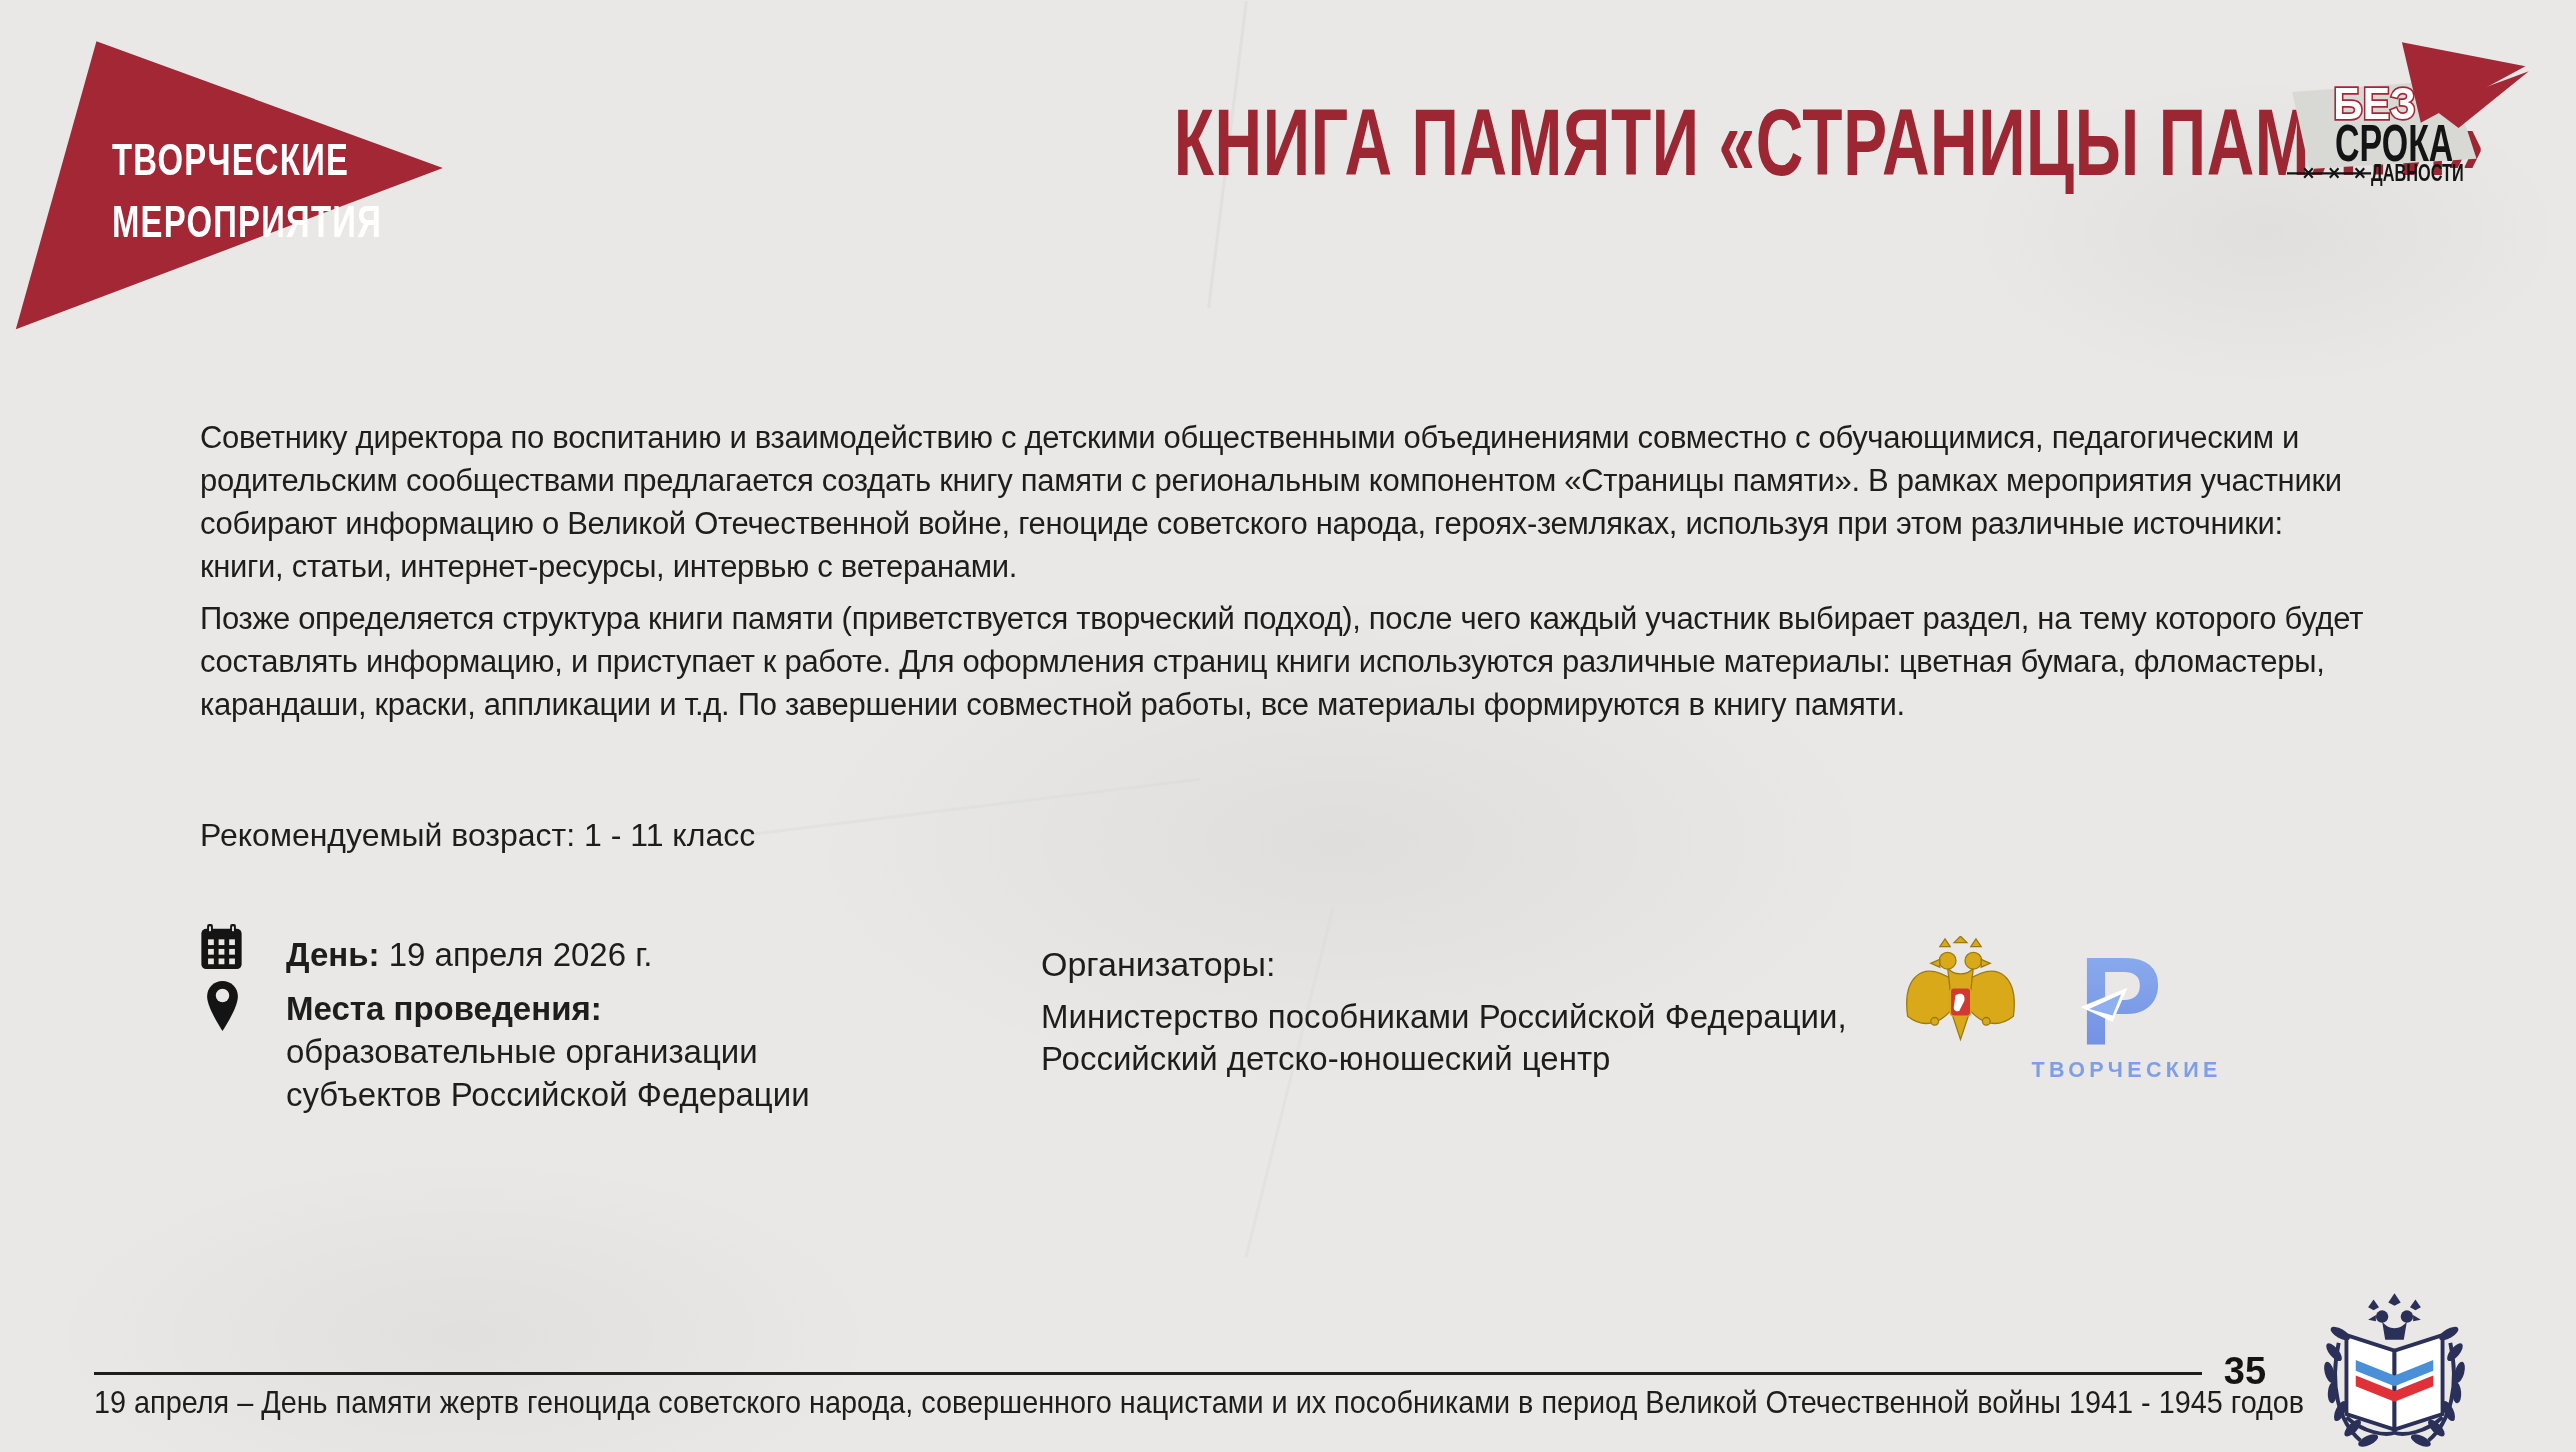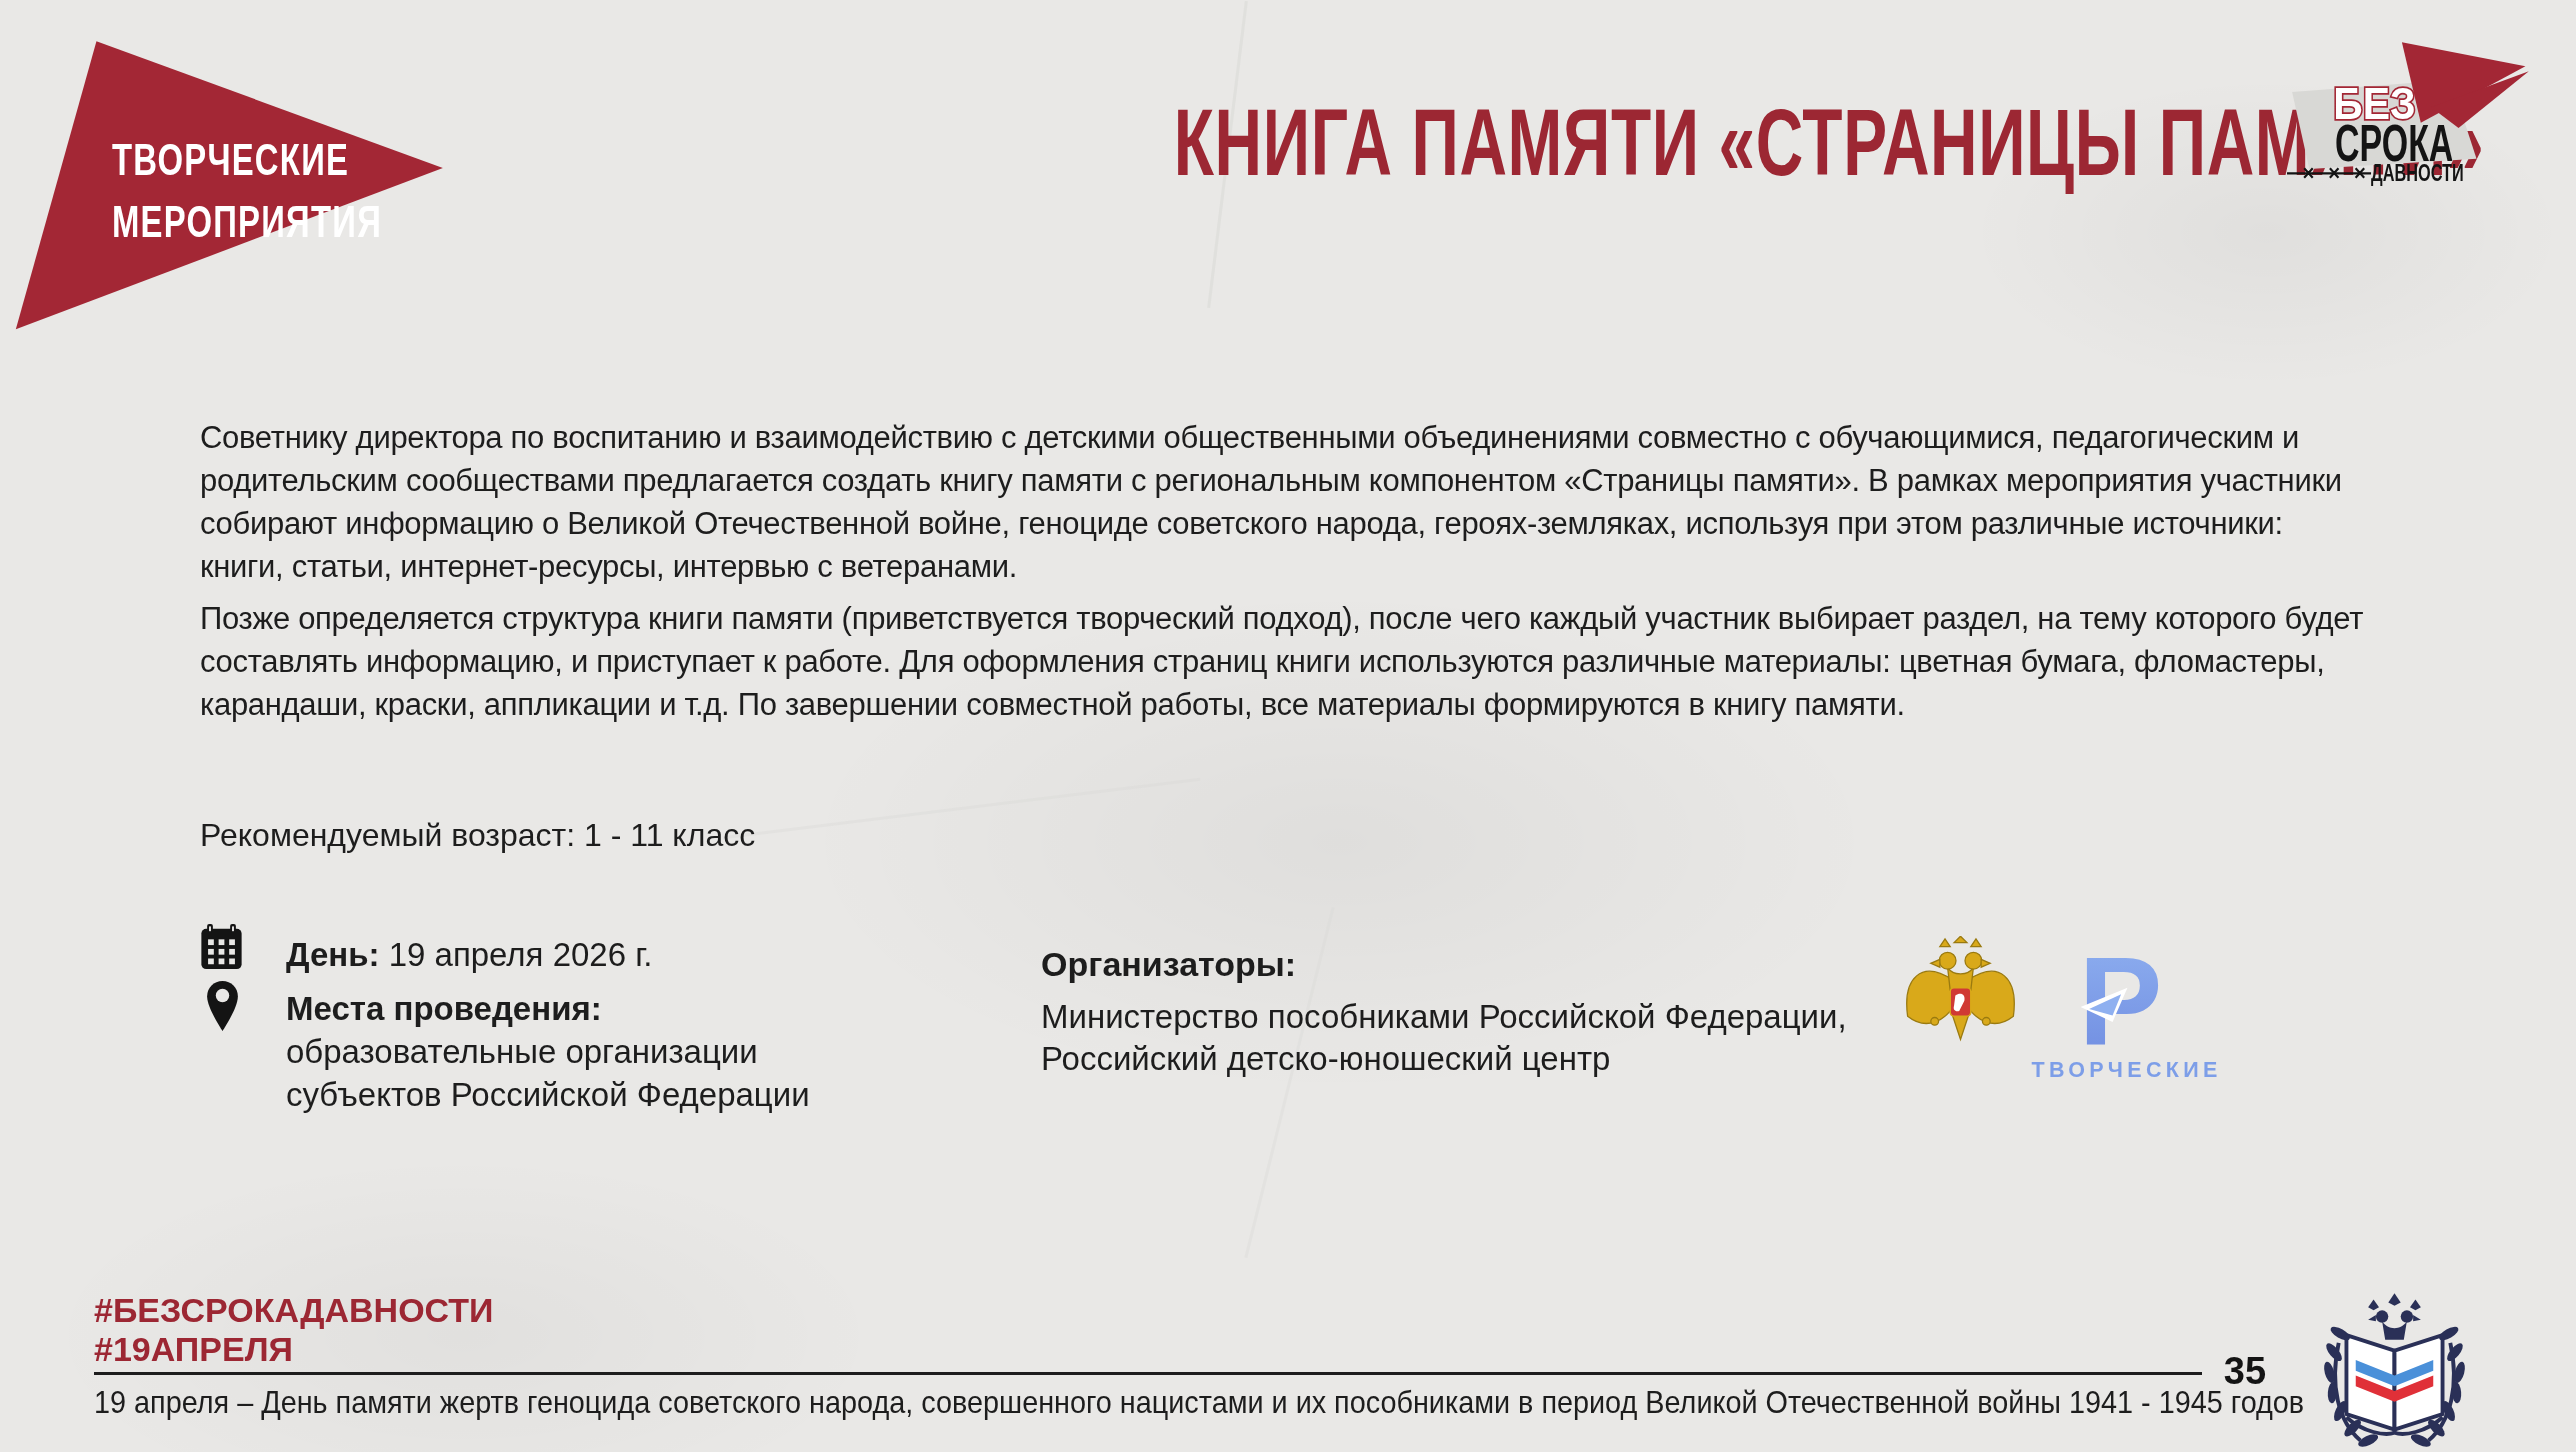--- a/index.html
+++ b/index.html
@@ -42,21 +42,21 @@
     font-size:31px; line-height:43px; letter-spacing:-0.3px;}
   .body-copy p{margin:0 0 8.6px 0;}
   .age-line{position:absolute; left:200px; top:817px; font-size:32px; white-space:nowrap;}
 
   
   .info-label{font-weight:bold;}
   .date-row{position:absolute; left:286px; top:936px; font-size:33px; white-space:nowrap;}
   .venue-row{position:absolute; left:286px; top:987px; width:532px; font-size:33px; line-height:43px;}
   .icon{position:absolute;}
 
-  .org-label{position:absolute; left:1041px; top:945px; font-size:34px; font-weight:bold; white-space:nowrap;text-align:right;}
+  .org-label{position:absolute; left:1041px; top:945px; font-size:34px; font-weight:normal; white-space:nowrap;text-align:right;}
   .org-lines{position:absolute; left:1041px; top:996px; font-size:33px; line-height:42px;}
   .org-lines div{white-space:nowrap;}
 
   
   .rosdet-label{position:absolute; left:2028px; top:1058px; width:197px; text-align:center;
     color:var(--logo_blue); font-weight:bold; font-size:21.5px; letter-spacing:4.3px; white-space:nowrap;}
 
   
   .hashtags{position:absolute; left:94px; top:1291px; color:var(--accent_red);
     font-weight:bold; font-size:34px; line-height:39px;}
@@ -172,24 +172,20 @@
         <stop offset="0" stop-color="#8FB0F0"></stop>
           <stop offset="1" stop-color="#6E8BE0"></stop>
       </linearGradient>
     </defs>
     <text x="4" y="96" font-size="118" font-weight="bold" fill="url(#pgrad)">Р</text>
     <polygon points="6,60 50,42 36,74" fill="#ffffff"></polygon>
     <polygon points="14,62 44,48 36,68" fill="#8FB0F0"></polygon>
   </svg>
   <div class="rosdet-label">ТВОРЧЕСКИЕ</div>
 
-  <div class="hashtags">
-    <div>#БЕЗСРОКАДАВНОСТИ</div>
-    <div>#19АПРЕЛЯ</div>
-  </div>
   <div class="footer-rule"></div>
   <div class="footer-note">19 апреля – День памяти жертв геноцида советского народа, совершенного нацистами и их пособниками в период Великой Отечественной войны 1941 - 1945 годов</div>
   <div class="page-number">35</div>
 
   <svg class="abs" style="left:2317px; top:1290px;" width="155" height="160" viewBox="0 0 100 103">
     <g fill="var(--navy)">
       <path d="M46,8 l4,-6 l4,6 l-4,2 Z"></path>
       <path d="M33,11 l3.5,-5 l3.5,5 l-3.5,2 Z"></path>
       <path d="M60,11 l3.5,-5 l3.5,5 l-3.5,2 Z"></path>
       <circle cx="42" cy="17" r="4"></circle>

